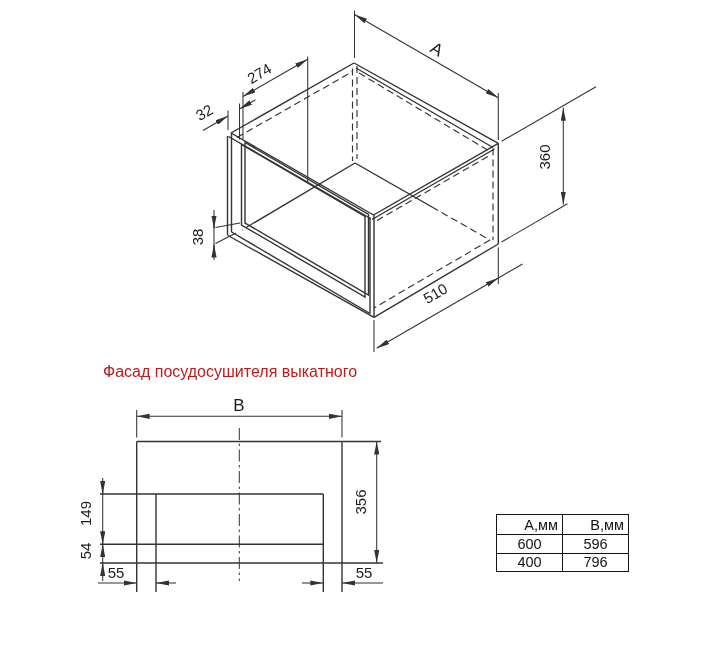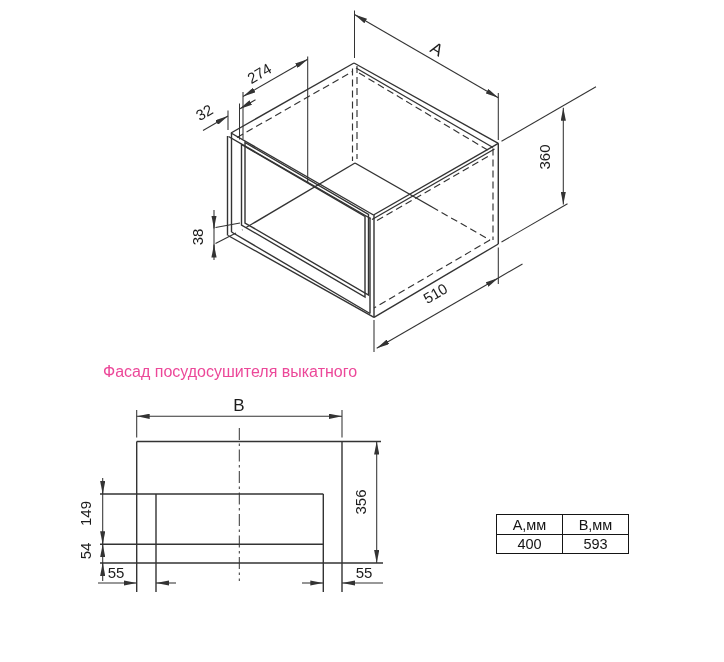--- a/index.html
+++ b/index.html
@@ -3,31 +3,31 @@
 <meta charset="utf-8">
 <style>
   html,body{margin:0;padding:0;background:#ffffff;}
   #stage{
     position:relative;width:724px;height:662px;background:#ffffff;overflow:hidden;
     font-family:"Liberation Sans", sans-serif;
   }
   #drawing{position:absolute;left:0;top:0;}
   #title{
     position:absolute;left:103px;top:363px;width:320px;
-    font-size:16px;color:#ec4899;white-space:nowrap;
+    font-size:16px;color:#b91c1c;white-space:nowrap;
   }
   #size-table{
     position:absolute;left:496px;top:514px;
     border-collapse:collapse;table-layout:fixed;
   }
   #size-table th,#size-table td{
     border:1.6px solid #151515;text-align:center;vertical-align:middle;
     font-size:14.5px;font-weight:normal;color:#141414;padding:0 4px;
   }
-  #size-table th{width:57px;height:19px;}
+  #size-table th{width:57px;height:19px;text-align:right;}
   #size-table td{height:17.5px;}
   svg text{font-family:"Liberation Sans", sans-serif;}
   .dimtxt{font-size:15px;}
   .dimtxt-big{font-size:17px;}
 </style>
 </head>
 <body>
 
 <div id="stage">
 
@@ -167,19 +167,23 @@
 
   <table id="size-table">
     <thead>
       <tr>
         <th>А,мм</th>
         <th>В,мм</th>
       </tr>
     </thead>
     <tbody>
       <tr>
+        <td>600</td>
+        <td>596</td>
+      </tr>
+      <tr>
         <td>400</td>
-        <td>593</td>
+        <td>796</td>
       </tr>
     </tbody>
   </table>
 
 </div>
 
 </body></html>

